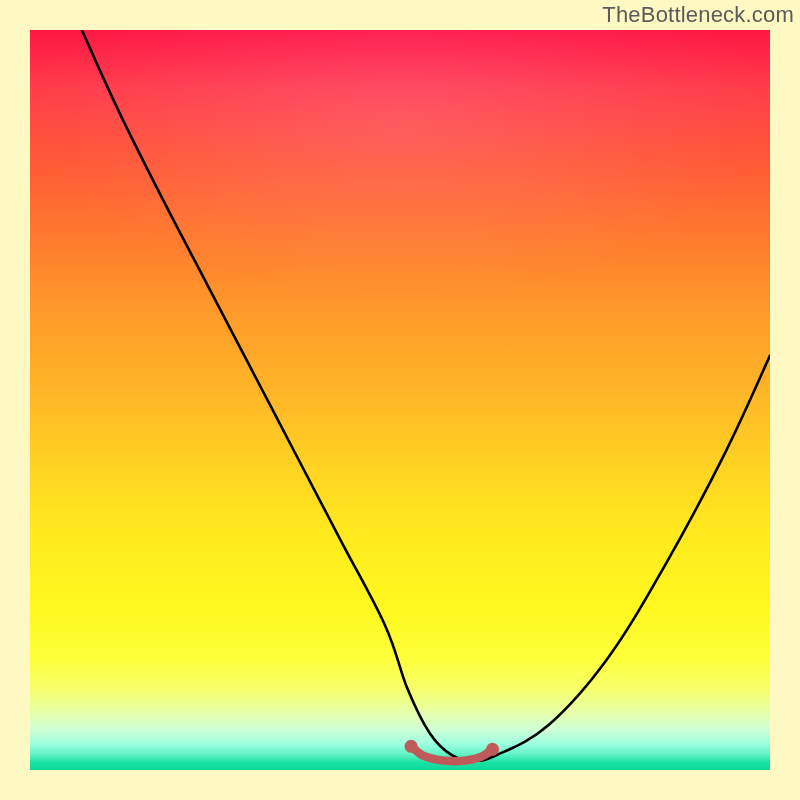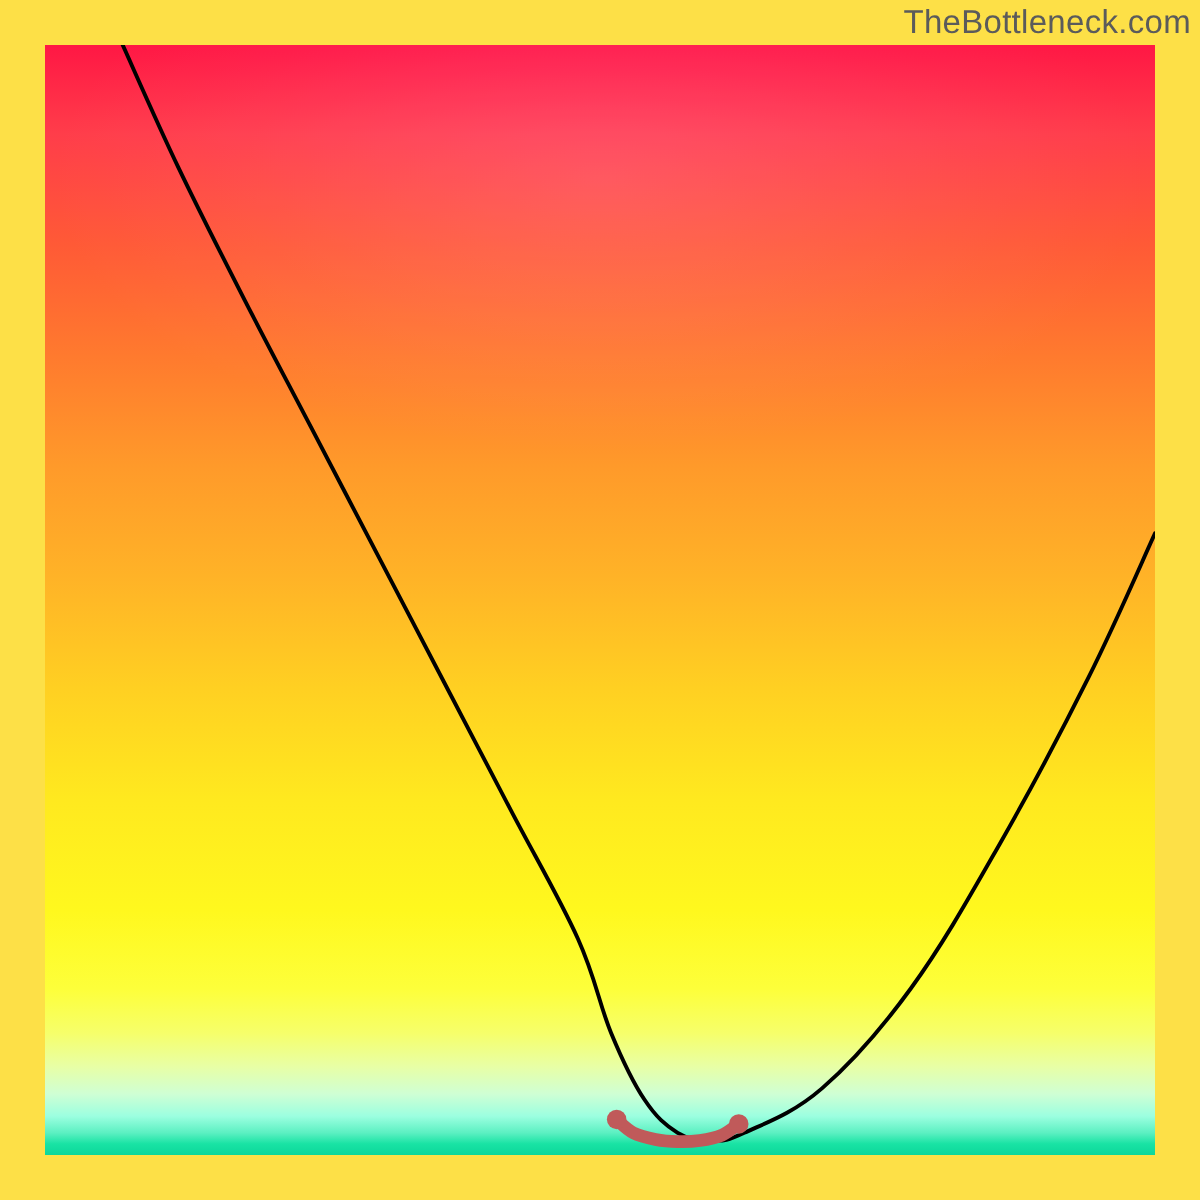--- a/index.html
+++ b/index.html
@@ -8,21 +8,21 @@
     width: 800px;
     height: 800px;
     background: #000;
     overflow: hidden;
     font-family: Arial, Helvetica, sans-serif;
   }
   .frame {
     position: relative;
     width: 800px;
     height: 800px;
-    background: #fde047;
+    background: #fef9c3;
   }
   .watermark {
     position: absolute;
     top: 2px;
     right: 6px;
     color: #5b5b5b;
     font-size: 22px;
     font-weight: 500;
     letter-spacing: 0.2px;
     z-index: 20;

